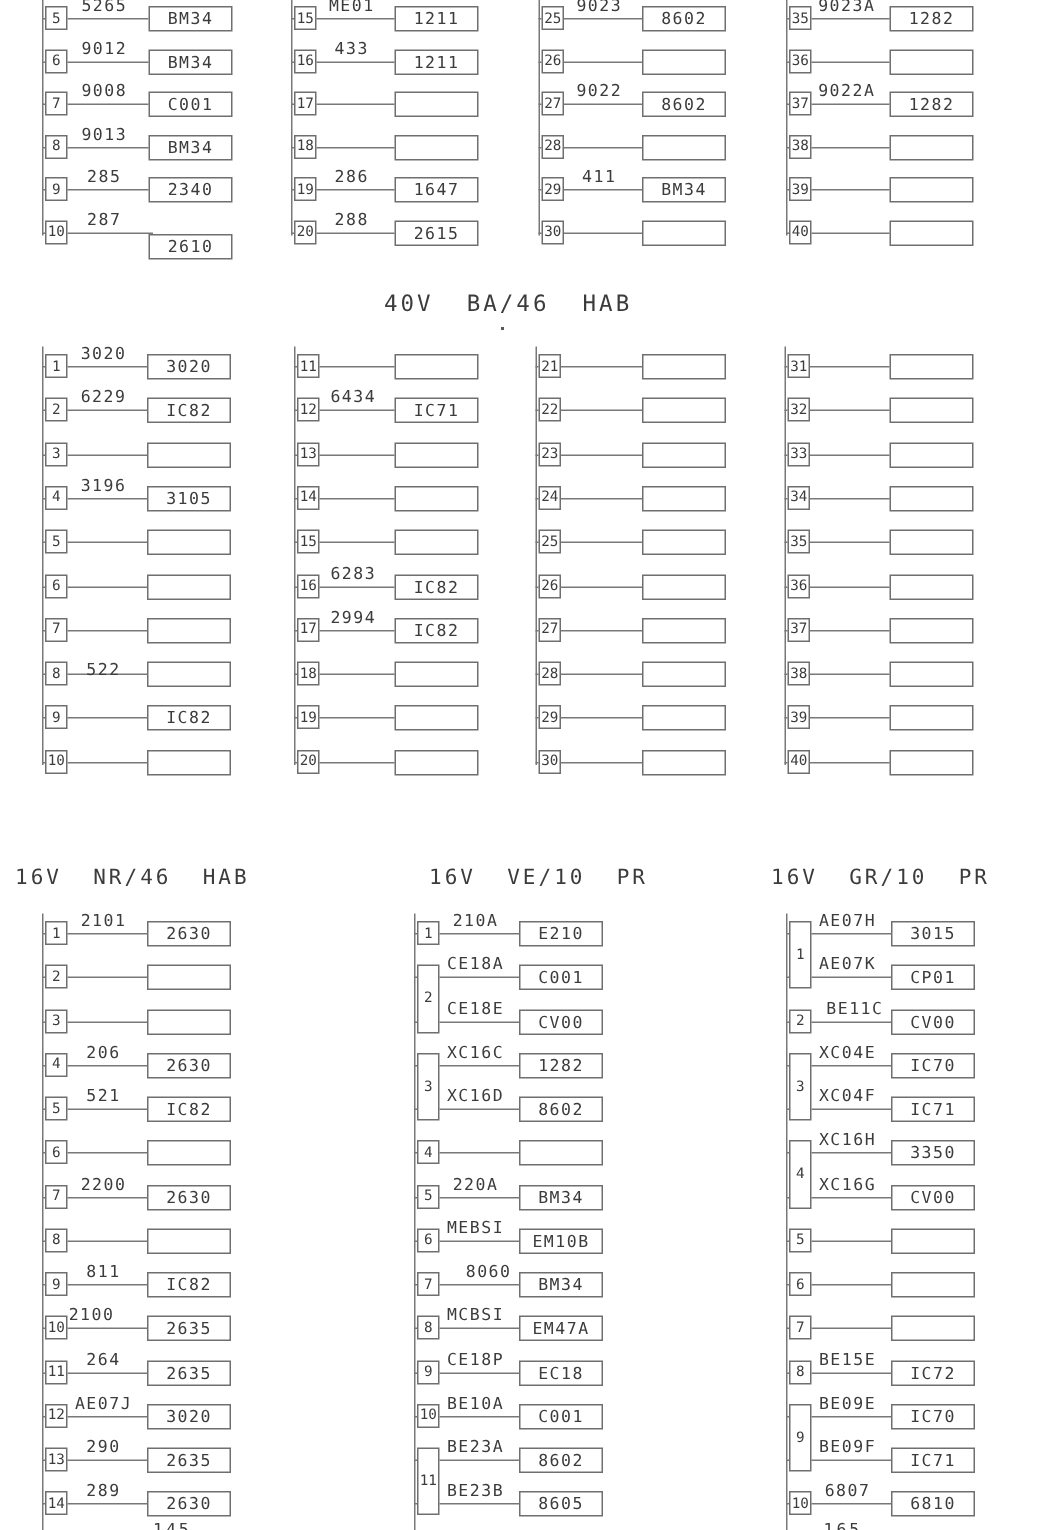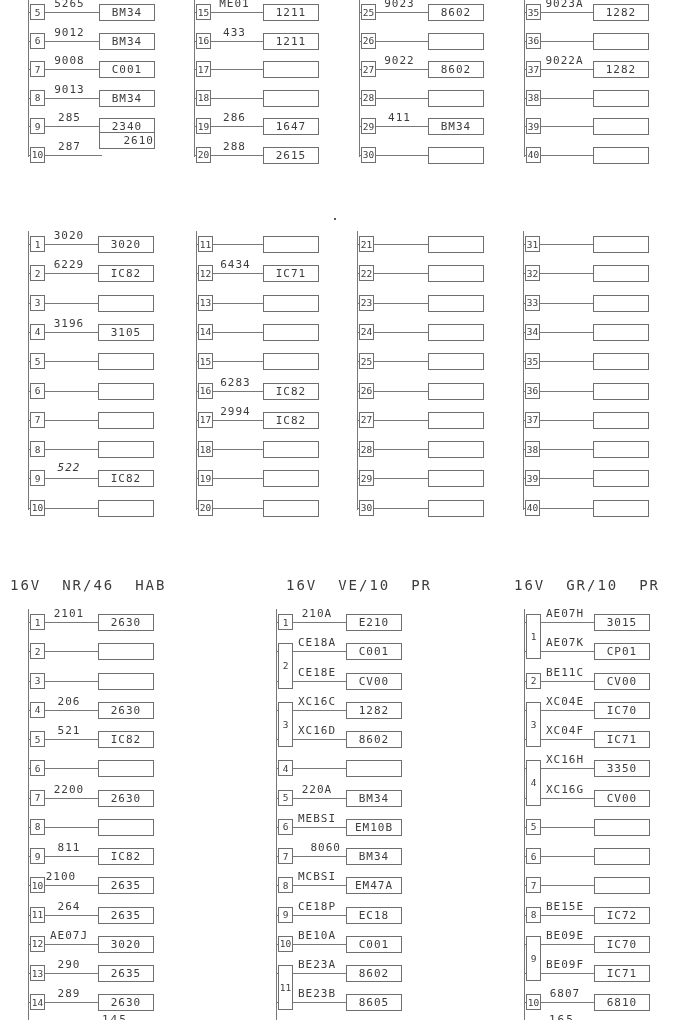--- a/index.html
+++ b/index.html
@@ -58,21 +58,21 @@
     <div class="hline" style="left: 28px; top: 126px; width: 74px;"></div>
     <div class="wlabel" style="left: 45px; width: 49px; top: 111px;">285</div>
     <div class="box termbox" style="left: 99px; top: 118px;">
       <span>2340</span>
     </div>
     <div class="box pinbox" style="left: 30px; top: 118px; height: 16px;">
       <span>9</span>
     </div>
     <div class="hline" style="left: 28px; top: 154.5px; width: 74px;"></div>
     <div class="wlabel" style="left: 45px; width: 49px; top: 139.5px;">287</div>
-    <div class="box termbox" style="left: 99px; top: 132px; justify-content: flex-end;">
+    <div class="box termbox" style="left: 99px; top: 156px;">
       <span>2610</span>
     </div>
     <div class="box pinbox" style="left: 30px; top: 146.5px; height: 16px;">
       <span>10</span>
     </div>
     <div class="vline" style="left: 194px; top: 0px; height: 156.5px;"></div>
     <div class="hline" style="left: 194px; top: 12px; width: 72px;"></div>
     <div class="wlabel" style="left: 211px; width: 47px; top: -3px;">ME01</div>
     <div class="box termbox" style="left: 263px; top: 4px;">
       <span>1211</span>
@@ -184,20 +184,21 @@
     <div class="hline" style="left: 524px; top: 126px; width: 72px;"></div>
     <div class="box termbox" style="left: 593px; top: 118px;"></div>
     <div class="box pinbox" style="left: 526px; top: 118px; height: 16px;">
       <span>39</span>
     </div>
     <div class="hline" style="left: 524px; top: 154.5px; width: 72px;"></div>
     <div class="box termbox" style="left: 593px; top: 146.5px;"></div>
     <div class="box pinbox" style="left: 526px; top: 146.5px; height: 16px;">
       <span>40</span>
     </div>
+    <div class="title" style="left: 256px; top: 193px; font-size: 15px;">40V  BA/46  HAB</div>
     <div class="dot" style="left: 334px; top: 218px;"></div>
     <div class="vline" style="left: 28px; top: 231px; height: 278.7px;"></div>
     <div class="hline" style="left: 28px; top: 244px; width: 73px;"></div>
     <div class="wlabel" style="left: 45px; width: 48px; top: 229px;">3020</div>
     <div class="box termbox" style="left: 98px; top: 236px;">
       <span>3020</span>
     </div>
     <div class="box pinbox" style="left: 30px; top: 236px; height: 16px;">
       <span>1</span>
     </div>
@@ -236,21 +237,21 @@
     <div class="box termbox" style="left: 98px; top: 411.8px;"></div>
     <div class="box pinbox" style="left: 30px; top: 411.8px; height: 16px;">
       <span>7</span>
     </div>
     <div class="hline" style="left: 28px; top: 449.1px; width: 73px;"></div>
     <div class="box termbox" style="left: 98px; top: 441.1px;"></div>
     <div class="box pinbox" style="left: 30px; top: 441.1px; height: 16px;">
       <span>8</span>
     </div>
     <div class="hline" style="left: 28px; top: 478.4px; width: 73px;"></div>
-    <div class="wlabel" style="left: 45px; width: 48px; top: 461px; font-style: italic;">522</div>
+    <div class="wlabel" style="left: 45px; width: 48px; top: 440px;">522</div>
     <div class="box termbox" style="left: 98px; top: 470.4px;">
       <span>IC82</span>
     </div>
     <div class="box pinbox" style="left: 30px; top: 470.4px; height: 16px;">
       <span>9</span>
     </div>
     <div class="hline" style="left: 28px; top: 507.7px; width: 73px;"></div>
     <div class="box termbox" style="left: 98px; top: 499.7px;"></div>
     <div class="box pinbox" style="left: 30px; top: 499.7px; height: 16px;">
       <span>10</span>
@@ -630,21 +631,21 @@
     </div>
     <div class="hline" style="left: 524px; top: 651.25px; width: 73px;"></div>
     <div class="wlabel" style="left: 541px; width: 48px; top: 636.25px;">AE07K</div>
     <div class="box termbox" style="left: 594px; top: 643.25px;">
       <span>CP01</span>
     </div>
     <div class="box pinbox" style="left: 526px; top: 614px; height: 45.25px;">
       <span>1</span>
     </div>
     <div class="hline" style="left: 524px; top: 680.5px; width: 73px;"></div>
-    <div class="wlabel" style="left: 541px; width: 48px; top: 665.5px;">BE11C</div>
+    <div class="wlabel" style="left: 541px; width: 48px; top: 665.5px; text-align: right;">BE11C</div>
     <div class="box termbox" style="left: 594px; top: 672.5px;">
       <span>CV00</span>
     </div>
     <div class="box pinbox" style="left: 526px; top: 672.5px; height: 16px;">
       <span>2</span>
     </div>
     <div class="hline" style="left: 524px; top: 709.75px; width: 73px;"></div>
     <div class="wlabel" style="left: 541px; width: 48px; top: 694.75px;">XC04E</div>
     <div class="box termbox" style="left: 594px; top: 701.75px;">
       <span>IC70</span>

